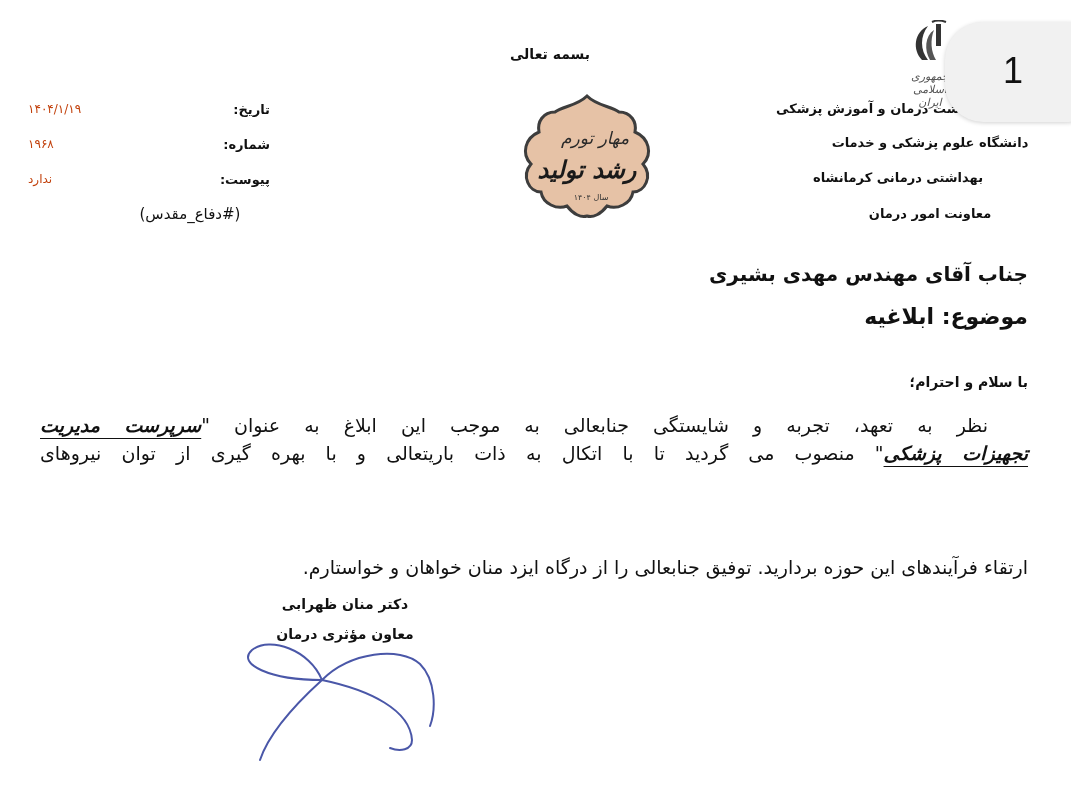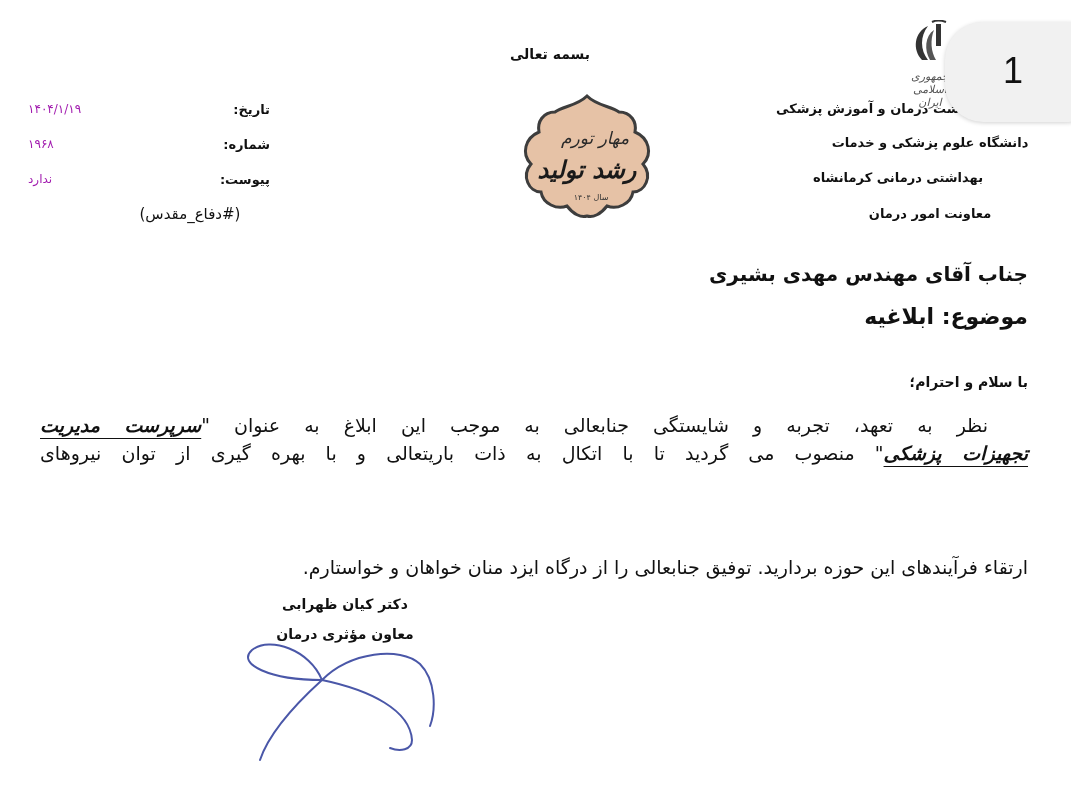--- a/index.html
+++ b/index.html
@@ -49,21 +49,21 @@
   .org-2 { left: 830px; top: 135px; width: 200px; }
   .org-3 { left: 798px; top: 170px; width: 200px; }
   .org-4 { left: 830px; top: 206px; width: 200px; }
 
   
   .meta-label {
     font-weight: bold; font-size: 13px;
     width: 70px; text-align: right;
   }
   .meta-value {
-    font-size: 12px; color: #a21caf;
+    font-size: 12px; color: #c2410c;
     text-align: left; direction: ltr;
     width: 120px;
   }
   .meta-lbl-1 { left: 200px; top: 102px; }
   .meta-lbl-2 { left: 200px; top: 137px; }
   .meta-lbl-3 { left: 200px; top: 172px; }
   .meta-val-1 { left: 28px; top: 102px; }
   .meta-val-2 { left: 28px; top: 137px; }
   .meta-val-3 { left: 28px; top: 172px; text-align: left; direction: rtl; width: 40px;}
   .hashtag {
@@ -180,21 +180,21 @@
   <div class="abs hashtag">(#دفاع_مقدس)</div>
 
   <div class="abs recipient">جناب آقای مهندس مهدی بشیری</div>
   <div class="abs subject">موضوع: ابلاغیه</div>
   <div class="abs greeting">با سلام و احترام؛</div>
 
   <div class="abs body-line line-1"><span>نظر به تعهد، تجربه و شایستگی جنابعالی به موجب این ابلاغ به عنوان "</span><span class="emph">سرپرست مدیریت</span></div>
   <div class="abs body-line line-2"><span class="emph">تجهیزات پزشکی</span><span>" منصوب می گردید تا با اتکال به ذات باریتعالی و با بهره گیری از توان نیروهای</span></div>
   <div class="abs body-line line-5">ارتقاء فرآیندهای این حوزه بردارید. توفیق جنابعالی را از درگاه ایزد منان خواهان و خواستارم.</div>
 
-  <div class="abs signer-name">دکتر کیان ظهرابی</div>
+  <div class="abs signer-name">دکتر منان ظهرابی</div>
   <div class="abs signer-title">معاون مؤثری درمان</div>
   <div class="abs signature">
     <svg width="220" height="150" viewBox="0 0 220 150">
       <path d="M20 130 C30 100,60 70,82 50 C70 20,30 6,12 20 C-4 34,30 50,82 50 C130 60,170 80,172 110 C172 120,160 122,150 118 M82 50 C110 22,160 16,180 34 C196 50,196 80,190 96" fill="none" stroke="#4a57a8" stroke-width="2" stroke-linecap="round"></path>
     </svg>
   </div>
 
   <div class="abs footer-mark"></div>
 </div>
 

